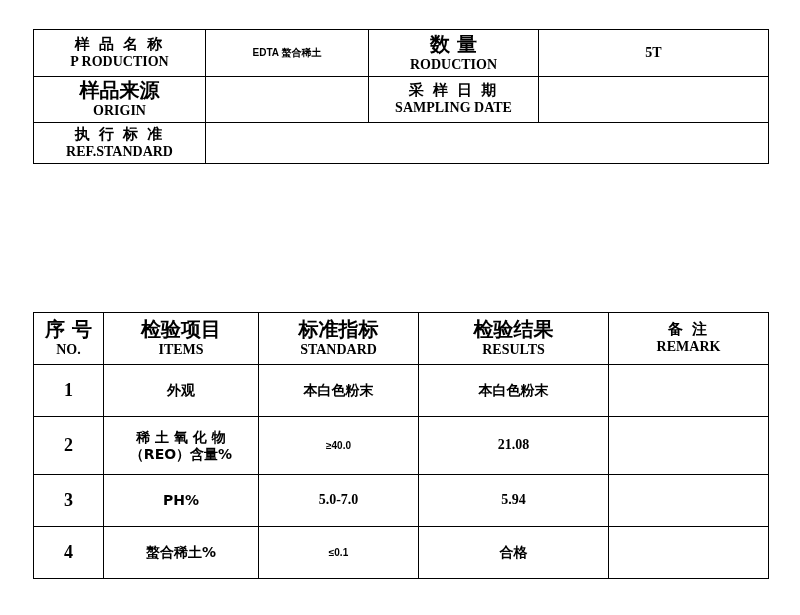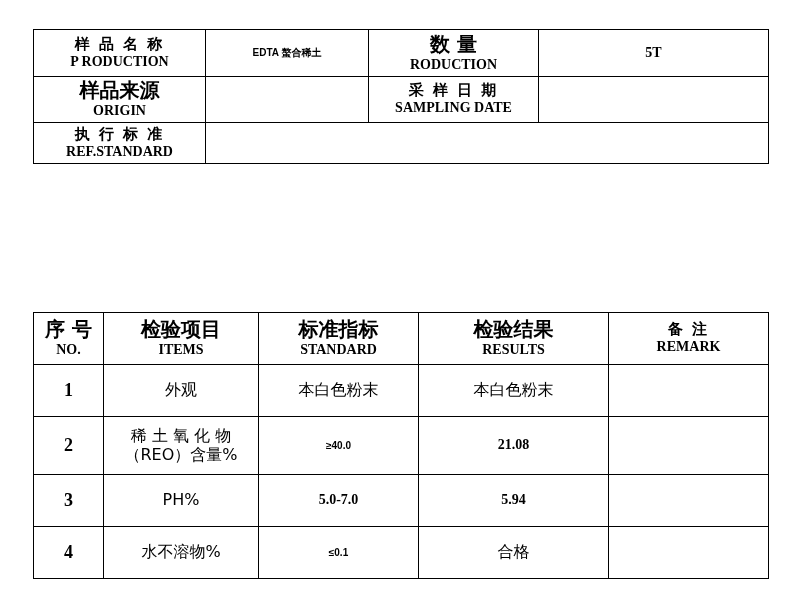--- a/index.html
+++ b/index.html
@@ -55,22 +55,22 @@
     font-size: 14px;
     white-space: nowrap;
   }
   .val-en {
     font-family: "Liberation Serif", "DejaVu Serif", serif;
     font-weight: bold;
     font-size: 14px;
   }
   .val-cn {
     font-family: "DejaVu Sans", "Liberation Sans", sans-serif;
-    font-weight: normal;
-    font-size: 16px;
+    font-weight: bold;
+    font-size: 14px;
   }
   .mix {
     font-family: Liberation Sans, sans-serif;
     font-weight: bold;
     font-size: 10px;
     white-space: nowrap;
   }
   .left {
     text-align: left;
     padding-left: 10px;
@@ -200,20 +200,20 @@
       <tr class="r-item">
         <td class="numcell">3</td>
         <td class="val-cn left">PH%</td>
         <td class="val-en">5.0-7.0</td>
         <td class="val-en">5.94</td>
         <td class="val-cn empty"></td>
       </tr>
 
       <tr class="r-item">
         <td class="numcell">4</td>
-        <td class="val-cn left">水不溶物%</td>
+        <td class="val-cn left">螯合稀土%</td>
         <td class="mix">≤0.1</td>
         <td class="val-cn">合格</td>
         <td class="val-cn empty"></td>
       </tr>
     </tbody>
   </table>
 </div>
 
 </body></html>

